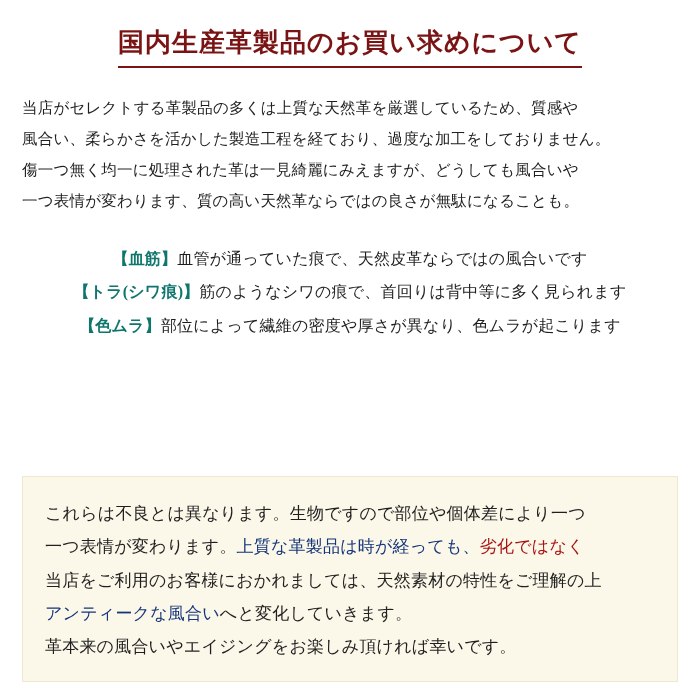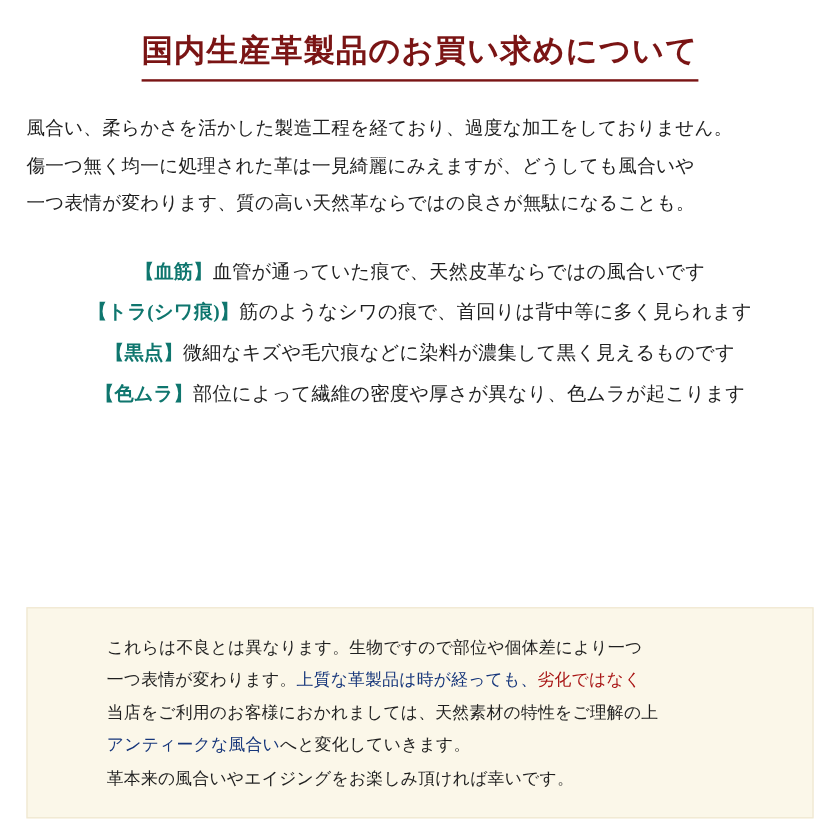--- a/index.html
+++ b/index.html
@@ -75,58 +75,55 @@
     position: absolute;
     left: 22px;
     right: 22px;
     bottom: 18px;
     background: #fbf7e9;
     border: 1px solid #efe7cf;
     box-sizing: border-box;
     padding: 20px 22px 18px 22px;
   }
   .note-line {
-    font-size: 14px;
+    font-size: 17px;
     line-height: 1.95;
     color: #1f1f1f;
     letter-spacing: 0.2px;
     white-space: nowrap;
-    margin-left: 44px;
   }
   .hl-navy {
     color: #15357a;
   }
   .hl-red {
     color: #a81414;
   }
 </style>
 </head>
 <body>
 
 <div class="page">
 
   <div class="title-wrap">
     <div class="title">国内生産革製品のお買い求めについて</div>
   </div>
 
   <div class="intro">
+    <div>当店がセレクトする革製品の多くは上質な天然革を厳選しているため、質感や</div>
     <div>風合い、柔らかさを活かした製造工程を経ており、過度な加工をしておりません。</div>
     <div>傷一つ無く均一に処理された革は一見綺麗にみえますが、どうしても風合いや</div>
     <div>一つ表情が変わります、質の高い天然革ならではの良さが無駄になることも。</div>
   </div>
 
   <div class="features">
     <div class="feature-row">
       <span class="feature-term">【血筋】</span><span class="feature-desc">血管が通っていた痕で、天然皮革ならではの風合いです</span>
     </div>
     <div class="feature-row">
       <span class="feature-term">【トラ(シワ痕)】</span><span class="feature-desc">筋のようなシワの痕で、首回りは背中等に多く見られます</span>
-    </div>
-    <div class="feature-row">
-      <span class="feature-term">【黒点】</span><span class="feature-desc">微細なキズや毛穴痕などに染料が濃集して黒く見えるものです</span>
     </div>
     <div class="feature-row">
       <span class="feature-term">【色ムラ】</span><span class="feature-desc">部位によって繊維の密度や厚さが異なり、色ムラが起こります</span>
     </div>
   </div>
 
   <div class="note-box">
     <div class="note-line">
       <span>これらは不良とは異なります。生物ですので部位や個体差により一つ</span>
     </div>

